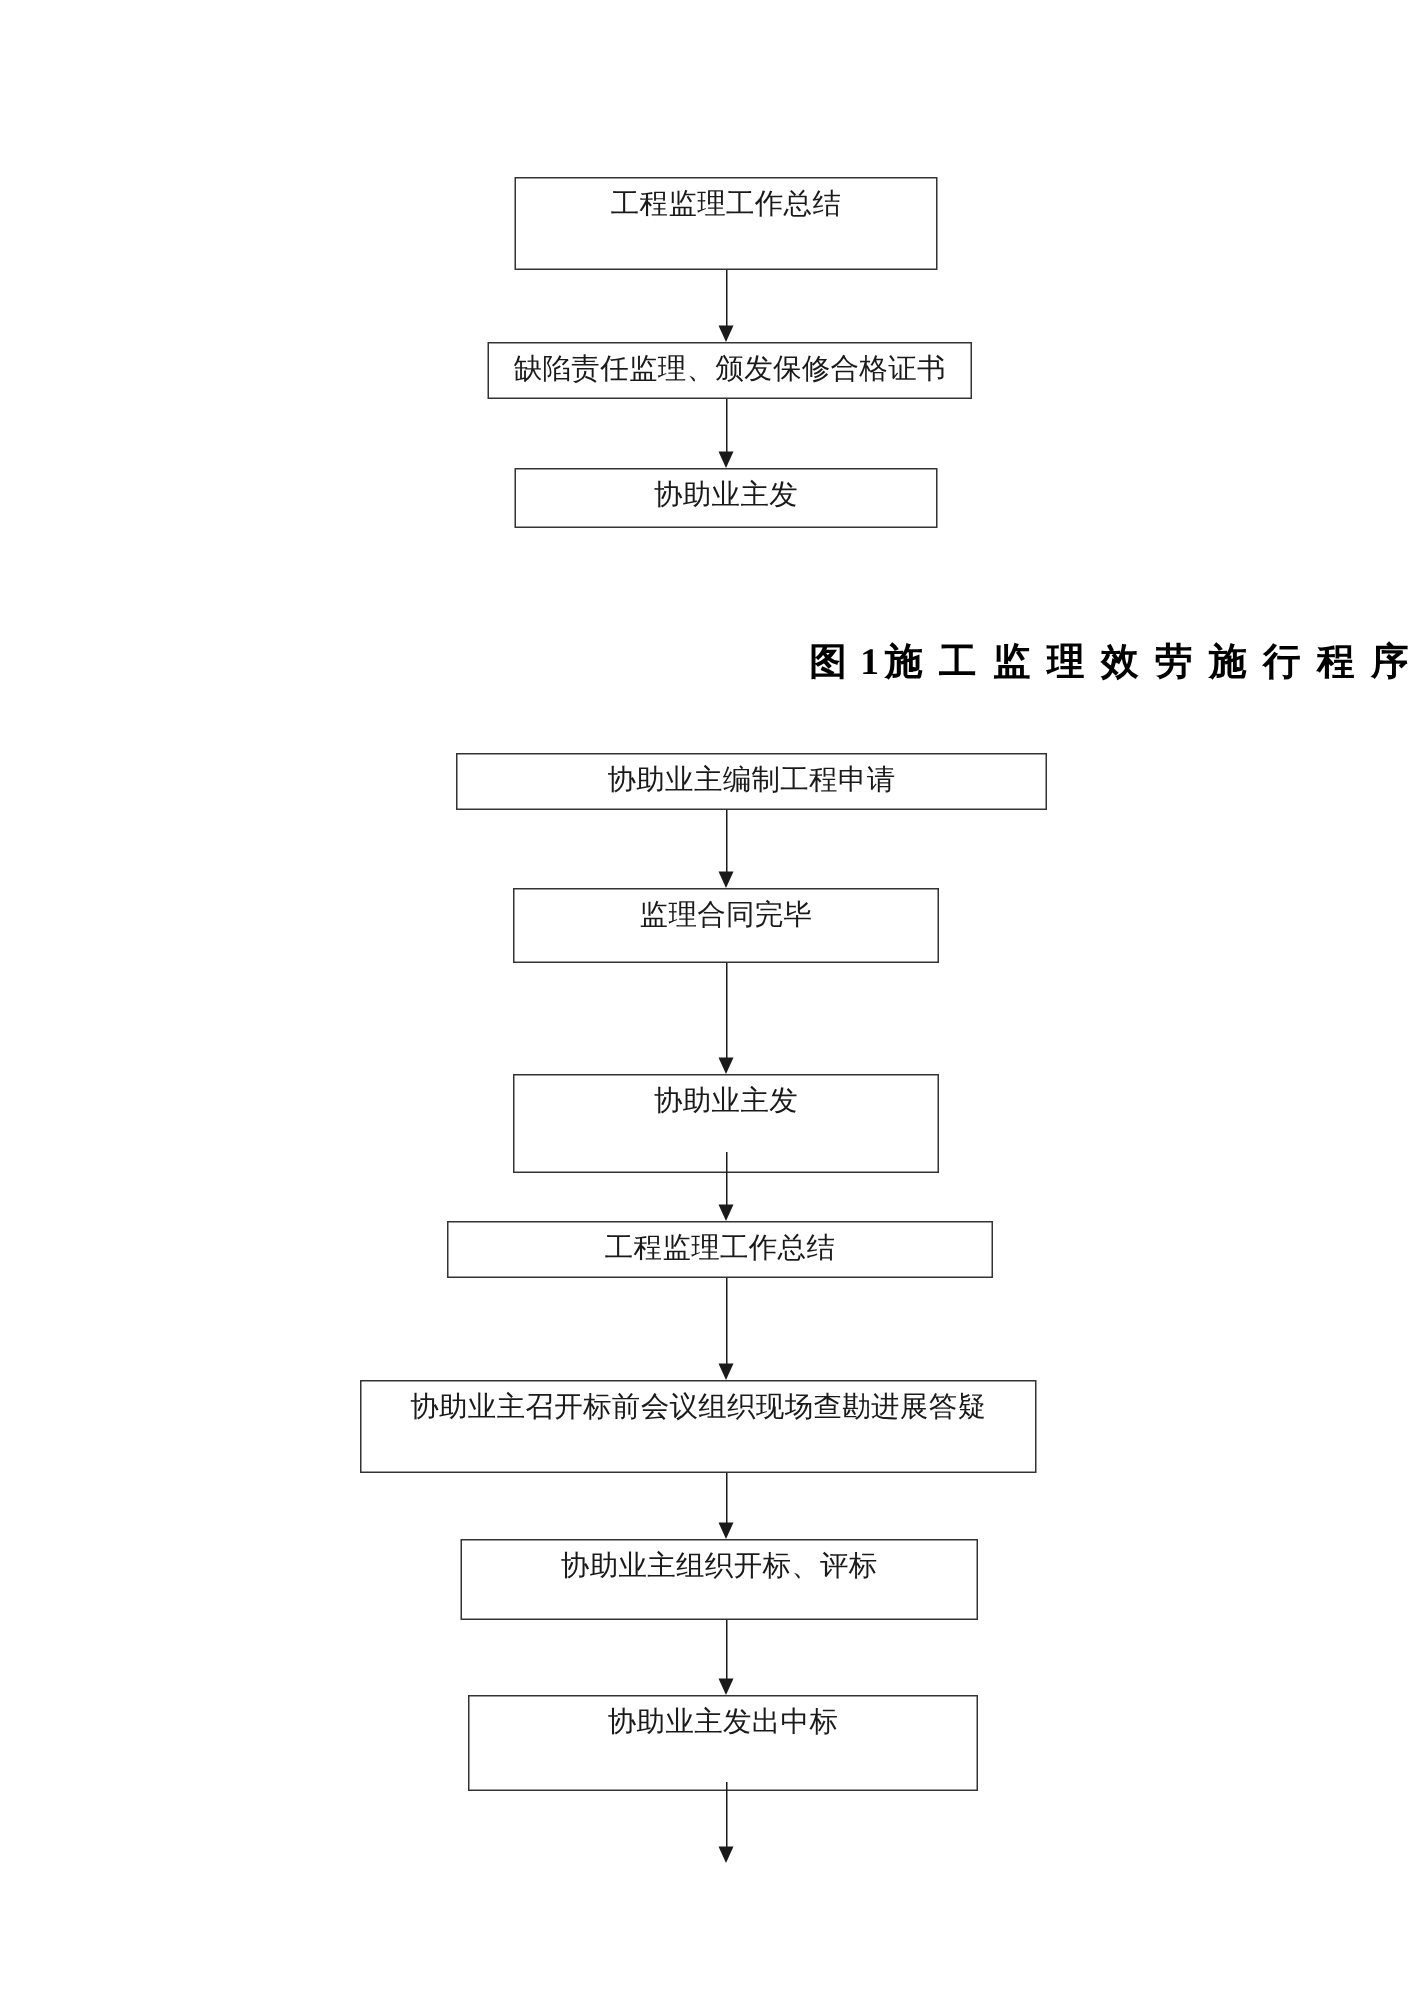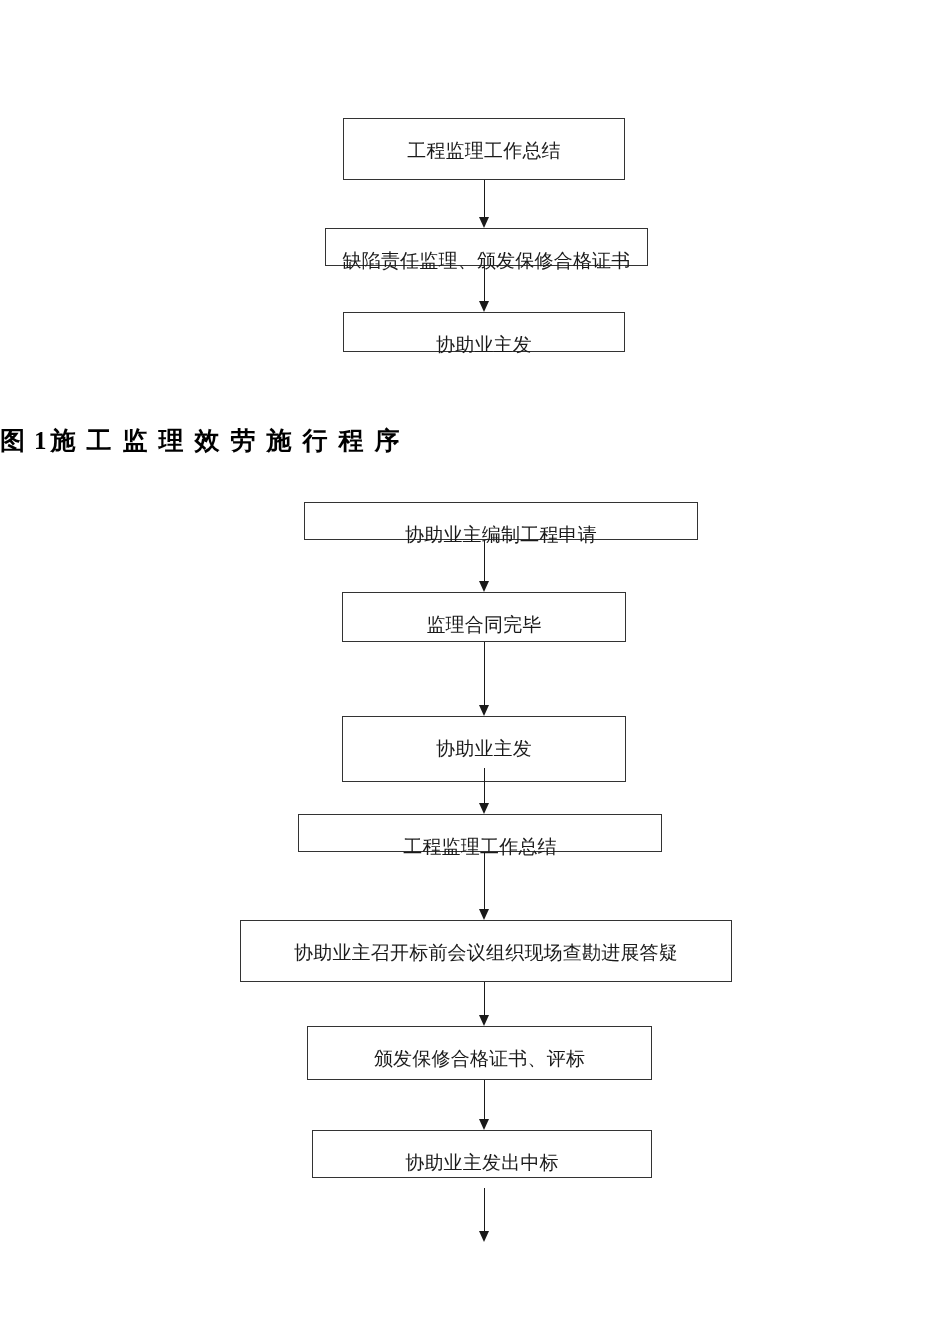--- a/index.html
+++ b/index.html
@@ -20,21 +20,21 @@
   }
   .flow-box {
     position: absolute;
     box-sizing: border-box;
     border: 1.3px solid #333333;
     background: #ffffff;
     text-align: center;
     font-size: 19px;
     line-height: 1.30;
     color: #1a1a1a;
-    padding-top: 20px;
+    padding-top: 6px;
     letter-spacing: 0.2px;
     font-family: "Liberation Serif", "DejaVu Serif", serif;
   }
   .flow-box .line {
     display: block;
     white-space: nowrap;
   }
   .connector {
     position: absolute;
     width: 0;
@@ -50,21 +50,21 @@
     position: absolute;
     left: -5.2px;
     width: 0;
     height: 0;
     border-left: 5.2px solid transparent;
     border-right: 5.2px solid transparent;
     border-top: 11px solid #1a1a1a;
   }
   .caption {
     position: absolute;
-    text-align: left;
+    text-align: right;
     font-size: 25px;
     font-weight: bold;
     color: #000000;
     white-space: nowrap;
     font-family: "Liberation Serif", "DejaVu Serif", serif;
   }
   .caption .cap-fig { letter-spacing: 9px; }
   .caption .cap-num { letter-spacing: 4px; }
   .caption .cap-rest { letter-spacing: 11px; }
 </style>
@@ -134,39 +134,39 @@
 
     <div class="flow-box" style="left:298px; top:814px; width:364px; height:38px;">
       <span class="line">工程监理工作总结</span>
     </div>
 
     <div class="connector" style="left:484px; top:852px; height:68px;">
       <div class="stem" style="height:58px;"></div>
       <div class="head" style="top:57px;"></div>
     </div>
 
-    <div class="flow-box" style="left:240px; top:920px; width:492px; height:62px;">
+    <div class="flow-box" style="left:240px; top:920px; width:451px; height:62px;">
       <span class="line">协助业主召开标前会议组织现场查勘进展答疑</span>
     </div>
 
     <div class="connector" style="left:484px; top:982px; height:44px;">
       <div class="stem" style="height:34px;"></div>
       <div class="head" style="top:33px;"></div>
     </div>
 
     <div class="flow-box" style="left:307px; top:1026px; width:345px; height:54px;">
-      <span class="line">颁发保修合格证书、评标</span>
+      <span class="line">协助业主组织开标、评标</span>
     </div>
 
     <div class="connector" style="left:484px; top:1080px; height:50px;">
       <div class="stem" style="height:40px;"></div>
       <div class="head" style="top:39px;"></div>
     </div>
 
-    <div class="flow-box" style="left:312px; top:1130px; width:340px; height:48px;text-align:center;">
+    <div class="flow-box" style="left:312px; top:1130px; width:340px; height:64px;text-align:center;">
       <span class="line">协助业主发出中标</span>
     </div>
 
     <div class="connector" style="left:484px; top:1188px; height:54px;">
       <div class="stem" style="height:44px;"></div>
       <div class="head" style="top:43px;"></div>
     </div>
 
   </div>
 

